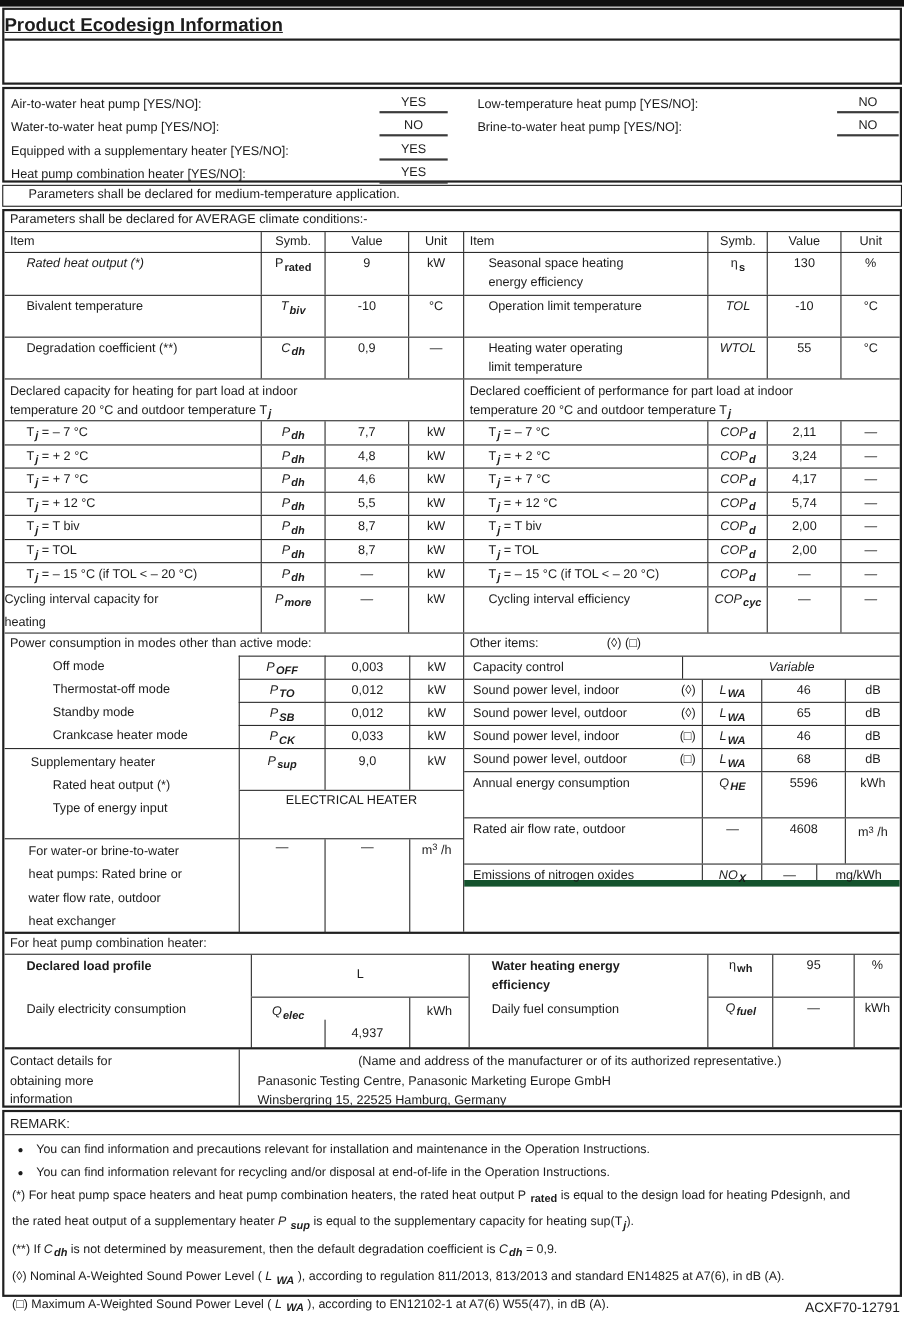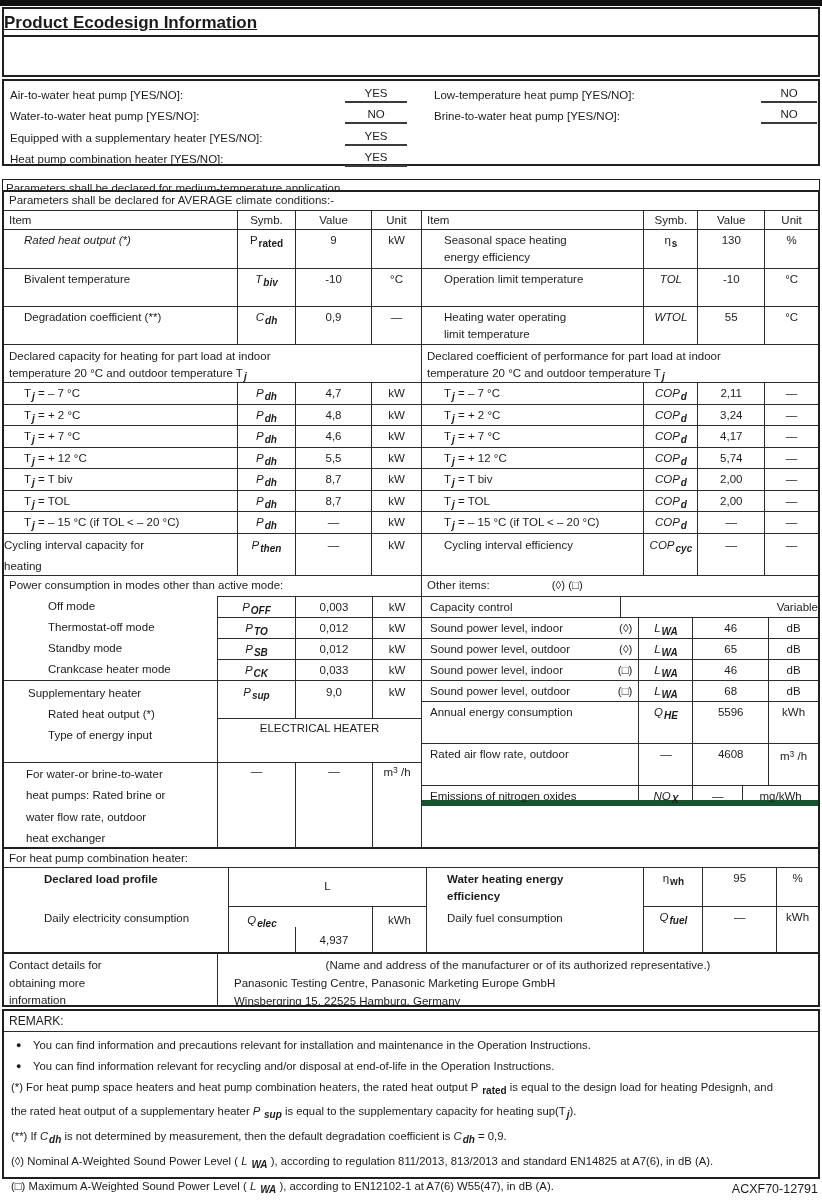--- a/index.html
+++ b/index.html
@@ -28,21 +28,21 @@
   .yn-col-l { width:418px; }
   .yn-col-r { flex:1; }
   .yn-row { display:flex; height:21.5px; align-items:center; }
   .yn-lab { flex:1; padding-left:6px; }
   .yn-col-l .yn-val { width:62px; margin-right:15px; }
   .yn-col-r .yn-lab { padding-left:12px; }
   .yn-col-r .yn-val { width:56px; margin-right:1px; }
   .yn-val { text-align:center; border-bottom:2px solid #3b3b3b; padding-bottom:2px; }
 
   
-  .medbox { top:168px; height:20px; border-width:1.5px; line-height:16px; padding-left:3px;margin-top:11px; }
+  .medbox { top:168px; height:20px; border-width:1.5px; line-height:16px; padding-left:23px; }
 
   
   .mainbox { top:190px; height:817px; overflow:hidden; }
   .sec { display:flex; border-top:1px solid #2c2c2c; }
   .sec:first-child { border-top:none; }
   .half { width:417px; }
   .col-r { width:397px; border-left:1px solid #2c2c2c; }
   .avg-row { height:18px; line-height:17px; padding-left:5px; display:block; }
   .hdr-row { height:19px; }
   .hrow { display:flex; }
@@ -86,30 +86,30 @@
   .wb-lab { width:213px; padding:1px 0 0 22px; line-height:21.4px; }
   .wb-block .c { padding-top:2px; }
   .wb-block .c1 { width:78px; } .wb-block .c2 { width:77px; } .wb-block .c3 { width:49px; }
   .po-right .orow { display:flex; height:21px; line-height:20px; border-top:1px solid #2c2c2c; }
   .grid-o .c0 { width:217px; padding-left:8px; display:flex; }
   .grid-o .c0 .ltxt { flex:1; text-align:left; }
   .grid-o .c0 .mk { padding-right:6px; }
   .grid-o .c1 { width:54px; } .grid-o .c2 { width:76px; } .grid-o .c3 { width:50px; }
   .oi-title { height:20px; line-height:19px; padding-left:5px; display:flex; }
   .oi-title .mk2 { margin-left:62px; }
-  .cap-merge { width:217px; border-left:1px solid #2c2c2c; text-align:right; }
+  .cap-merge { width:217px; border-left:1px solid #2c2c2c; text-align:center; font-style:italic; }
   .orow.tall { height:42px; line-height:19px; }
   .orow.tall .c, .orow.tall .c0 { padding-top:1px; }
   .em-c2 { width:50px !important; } .em-c3 { width:76px !important; }
   .orow.last { border-bottom:6px solid #14532d; }
   
   .combo-title { height:20px; line-height:18px; padding-left:5px; border-top:2px solid #1f1f1f; display:block; }
   .combo { height:85px; }
   .combo-l { width:422px; display:flex; }
-  .combo-lab { width:224px;padding-left:20px; }
+  .combo-lab { width:224px; }
   .combo-lab .b1, .crt-lab .b1 { height:38px; padding:3px 0 0 20px; font-weight:bold; line-height:17px; }
   .combo-lab .r2, .crt-lab .r2 { padding:6px 0 0 20px; }
   .combo-lr { width:198px; }
   .lcell { height:38px; line-height:36px; border-left:1px solid #2c2c2c; text-align:center; }
   .combo-r2 { display:flex; height:47px; border-top:1px solid #2c2c2c; line-height:19px; }
   .combo-r2 .c { padding-top:4px; }
   .combo-r2 .c1 { width:67px; } .combo-r2 .c2 { width:77px;margin-top:20px; } .combo-r2 .c3 { width:54px; }
   .combo-rt { width:392px; border-left:1px solid #2c2c2c; display:flex; }
   .crt-lab { width:217px; }
   .crt-col { border-left:1px solid #2c2c2c; text-align:center; }
@@ -252,21 +252,21 @@
 
   <div class="sec partload">
     <div class="half grid-l">
       <div class="pl-title pre"><span>Declared capacity for heating for part load at indoor
 temperature 20 °C and outdoor temperature T</span><sub class="it">j</sub></div>
       <div>
 
           <div class="prow">
             <div class="c c0 lab"><span>T</span><sub class="it">j</sub><span> = – 7 °C</span></div>
             <div class="c c1 sym"><span class="it">P</span><sub class="it">dh</sub></div>
-            <div class="c c2">4,7</div>
+            <div class="c c2">7,7</div>
             <div class="c c3">kW</div>
           </div>
 
           <div class="prow">
             <div class="c c0 lab"><span>T</span><sub class="it">j</sub><span> = + 2 °C</span></div>
             <div class="c c1 sym"><span class="it">P</span><sub class="it">dh</sub></div>
             <div class="c c2">4,8</div>
             <div class="c c3">kW</div>
           </div>
 
@@ -301,21 +301,21 @@
           <div class="prow">
             <div class="c c0 lab"><span>T</span><sub class="it">j</sub><span> = – 15 °C (if TOL &lt; – 20 °C)</span></div>
             <div class="c c1 sym"><span class="it">P</span><sub class="it">dh</sub></div>
             <div class="c c2">—</div>
             <div class="c c3">kW</div>
           </div>
         </div>
       <div class="cyc-row">
         <div class="c c0 lab pre">Cycling interval capacity for
 heating</div>
-        <div class="c c1 sym"><span class="it">P</span><sub class="it">then</sub></div>
+        <div class="c c1 sym"><span class="it">P</span><sub class="it">more</sub></div>
         <div class="c c2">—</div>
         <div class="c c3">kW</div>
       </div>
     </div>
     <div class="col-r grid-r">
       <div class="pl-title pre" style="padding-left:5px"><span>Declared coefficient of performance for part load at indoor
 temperature 20 °C and outdoor temperature T</span><sub class="it">j</sub></div>
       <div>
 
           <div class="prow">

